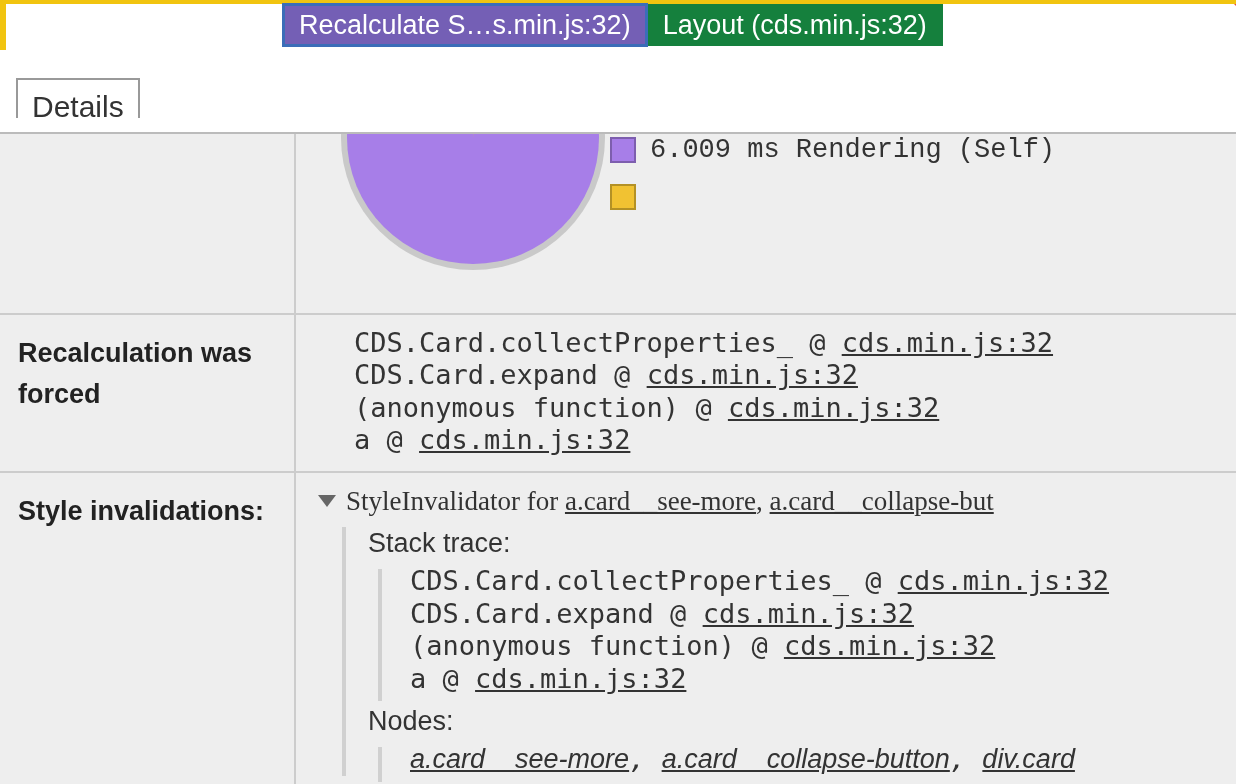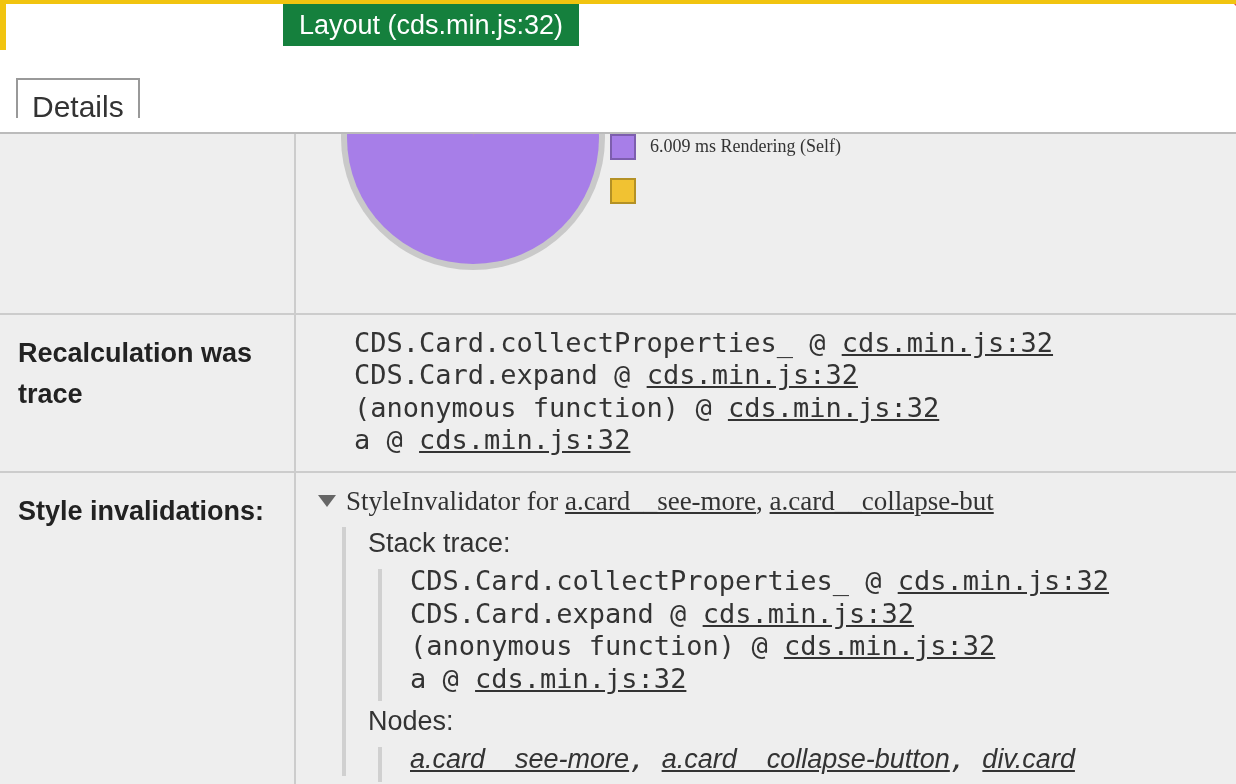--- a/index.html
+++ b/index.html
@@ -117,22 +117,22 @@
   }
   .pie-wrap {
     width: 274px;
     height: 167px;
     overflow: hidden;
     position: relative;
     flex-shrink: 0;
   }
   .legend {
     padding-top: 0;
-    font-family: Liberation Serif, serif;
-    font-size: 18px;
+    font-family: Liberation Mono, monospace;
+    font-size: 27px;
   }
   .legend-row {
     display: flex;
     align-items: center;
     margin-bottom: 18px;
     white-space: nowrap;
   }
   .swatch {
     width: 26px;
     height: 26px;
@@ -191,20 +191,21 @@
     white-space: nowrap;
   }
   .nodes-line { white-space: nowrap; font-style: italic; }
   .nodes-line .link { font-family: "Helvetica Neue", Arial, sans-serif; }
 </style>
 </head>
 <body>
 
 <div class="timeline-bar">
   <div class="flame-tabs">
+    <div class="flame-tab selected">Recalculate S…s.min.js:32)</div>
     <div class="flame-tab layout">Layout (cds.min.js:32)</div>
   </div>
   <div class="red-corner"></div>
 </div>
 
 <div class="top-gap"></div>
 
 <div class="details-header">
   <div class="details-tab">Details</div>
 </div>
@@ -227,21 +228,21 @@
           <span>6.009 ms Rendering (Self)</span>
         </div>
         <div class="legend-row">
           <span class="swatch yellow"></span>
         </div>
       </div>
     </div>
   </div>
 
   <div class="section-row">
-    <div class="section-label">Recalculation was trace</div>
+    <div class="section-label">Recalculation was forced</div>
     <div class="section-content">
       <div class="stack-line">
         <span>CDS.Card.collectProperties_</span>
         <span>@</span>
         <span class="link">cds.min.js:32</span>
       </div>
       <div class="stack-line">
         <span>CDS.Card.expand</span>
         <span>@</span>
         <span class="link">cds.min.js:32</span>

